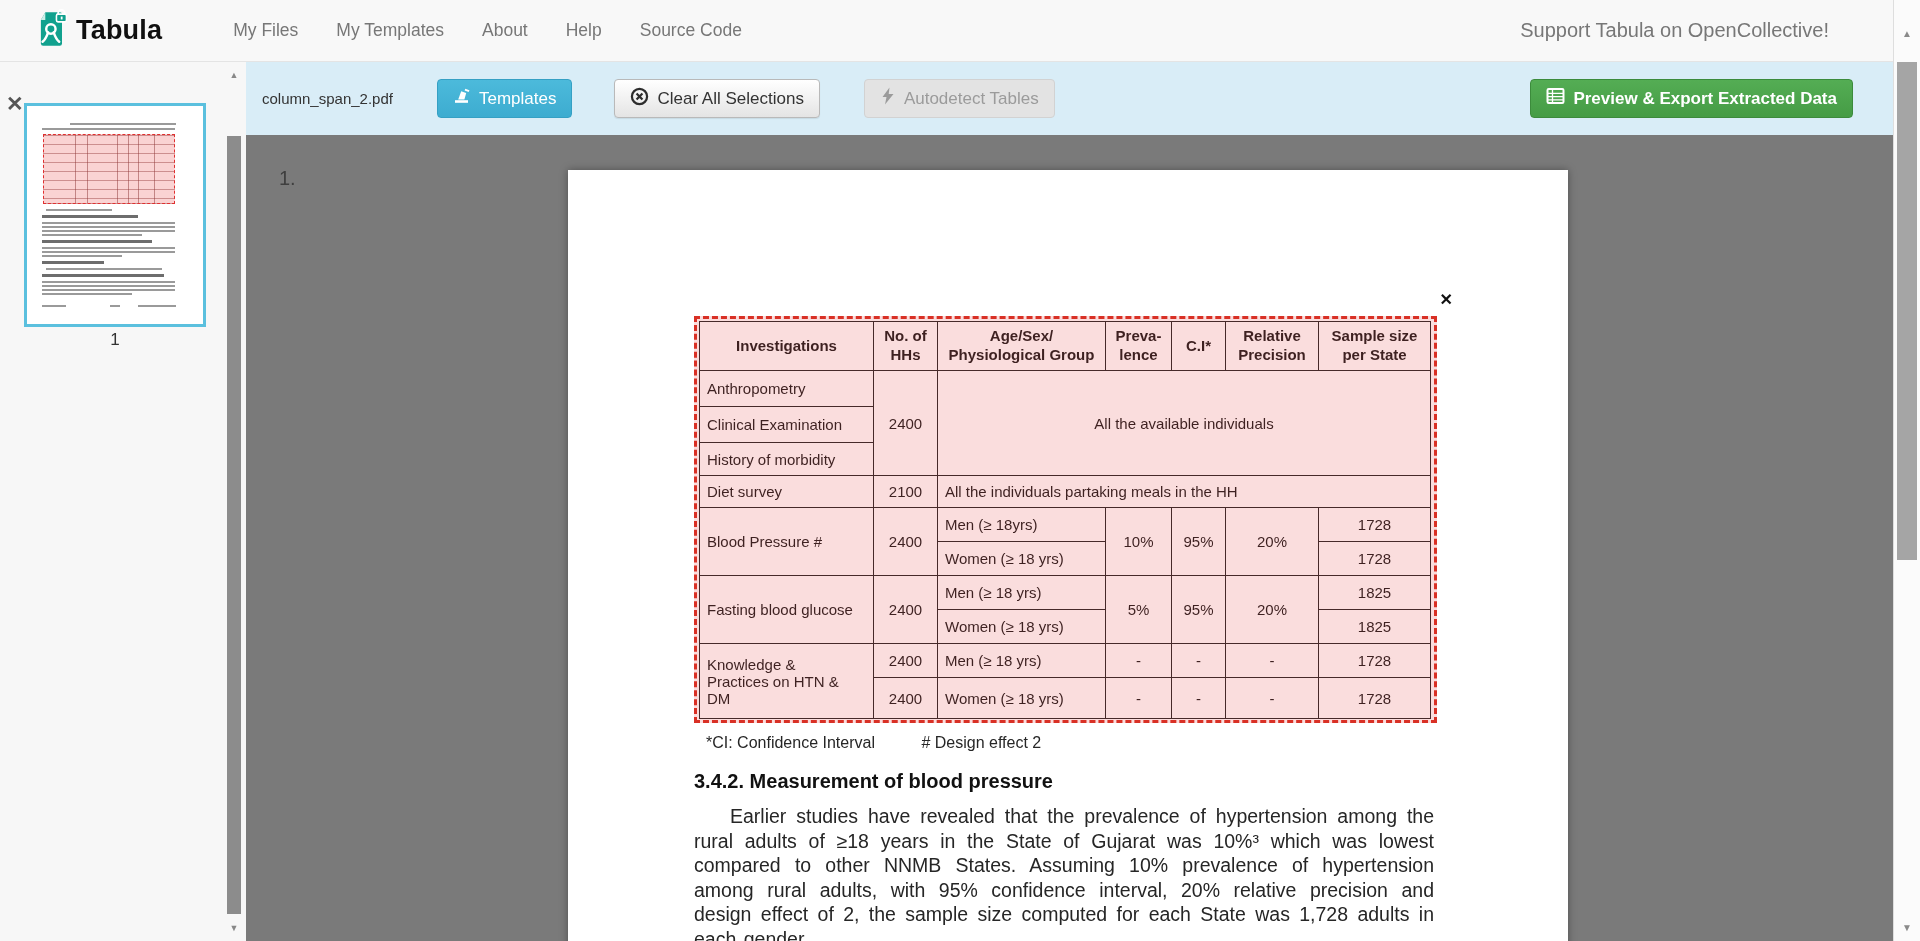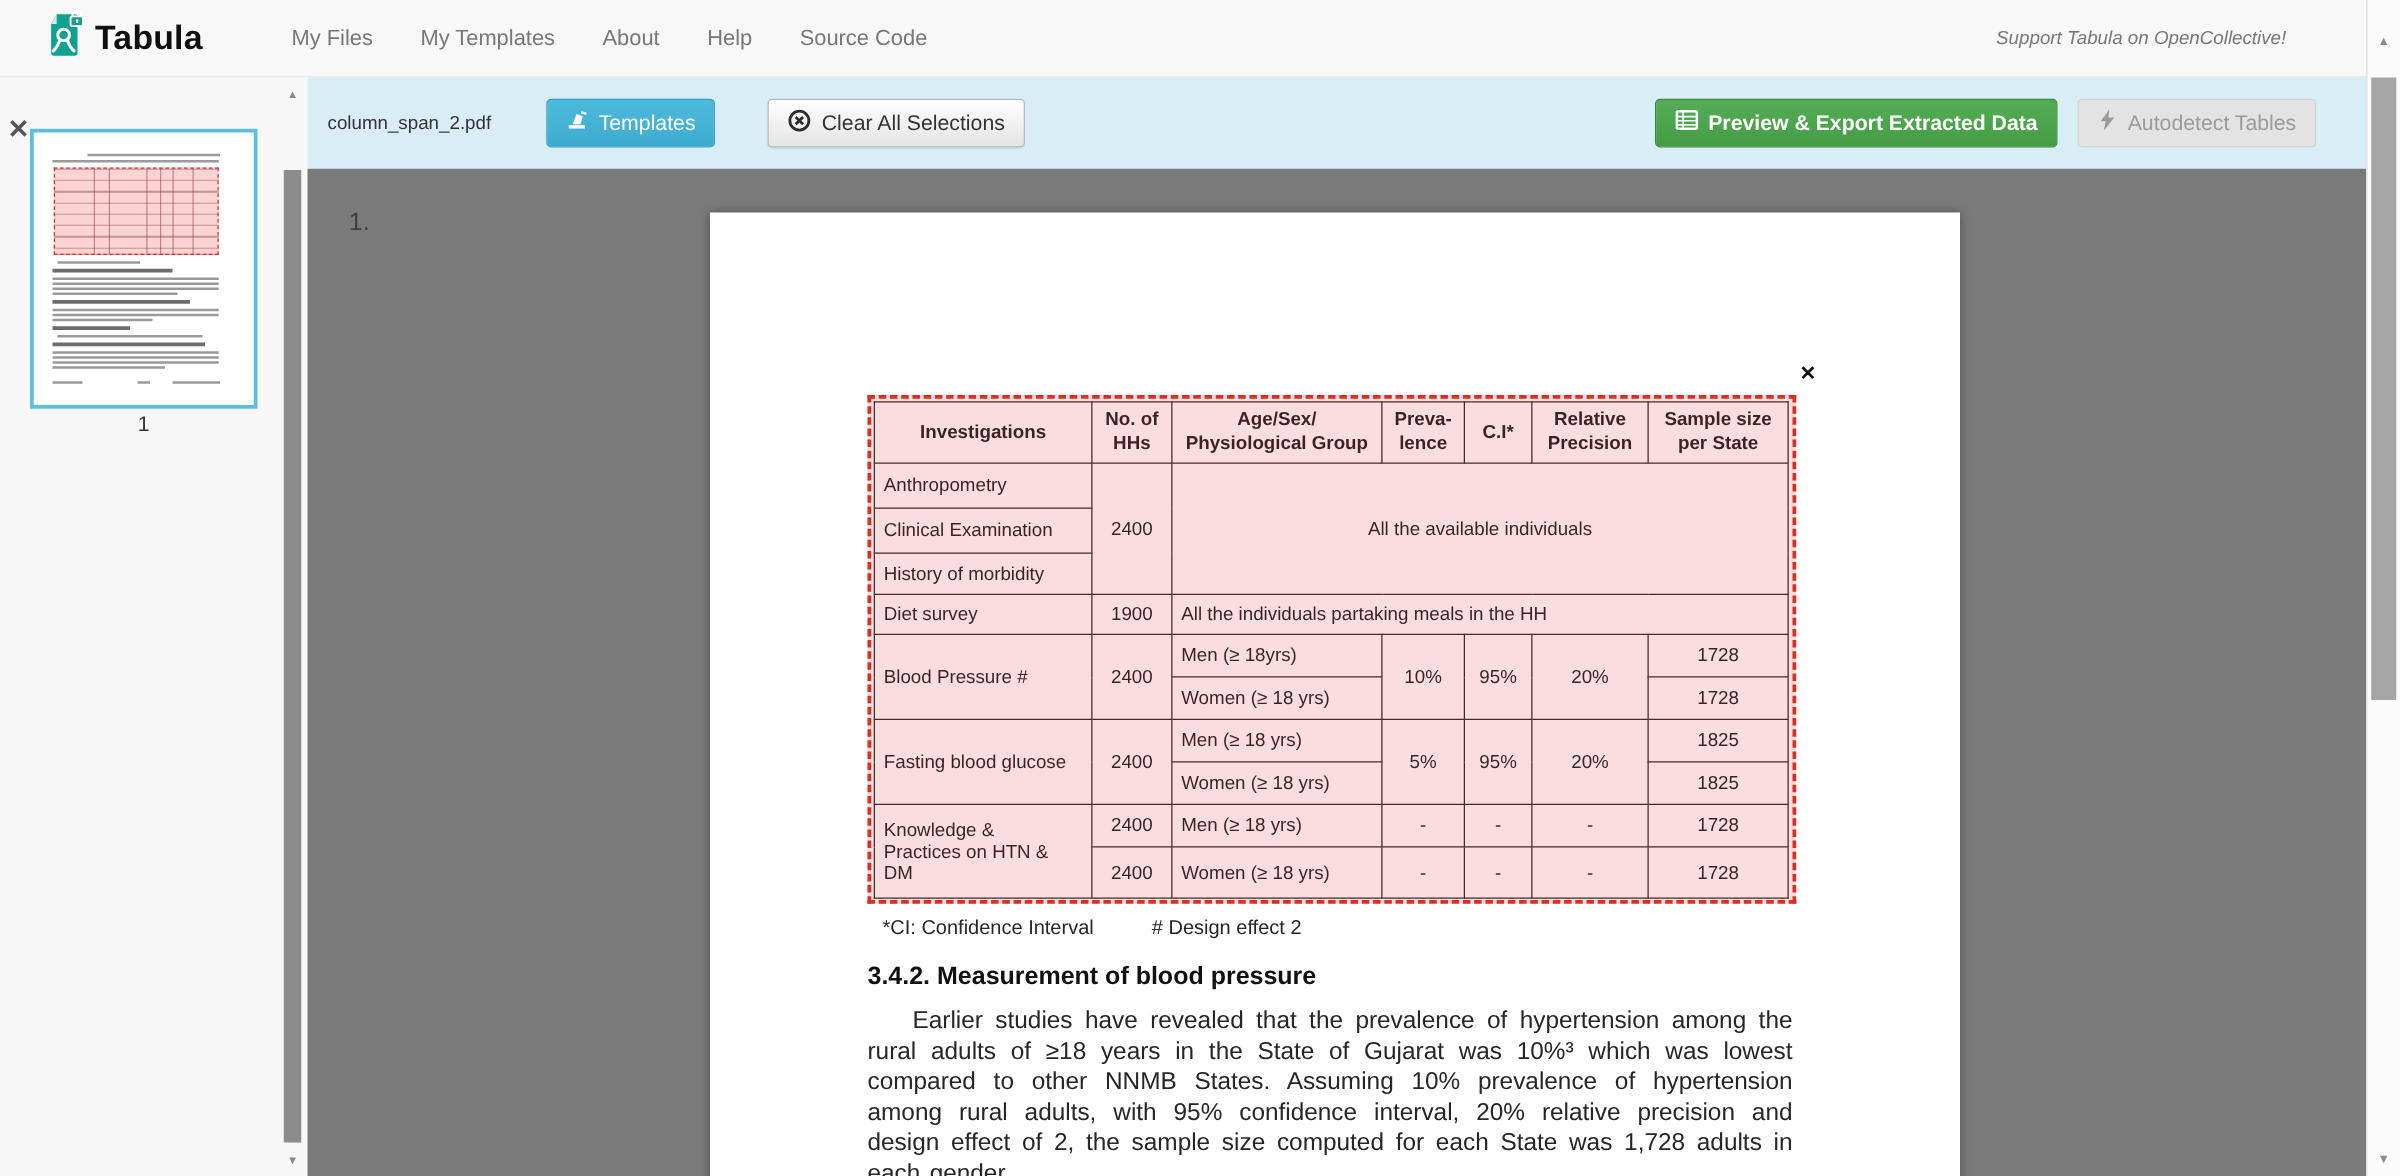--- a/index.html
+++ b/index.html
@@ -17,22 +17,22 @@
     background:#f8f8f8; border-bottom:1px solid #e4e4e4;
     display:flex; align-items:center; padding:0 14px 0 36px;
   }
   .brand { display:flex; align-items:center; gap:8px; cursor:pointer; }
   .brand-text { font-size:27px; font-weight:bold; color:#101010; letter-spacing:.2px; }
   #main-nav { display:flex; align-items:center; margin-left:52px; }
   #main-nav a {
     color:#777; font-size:17.5px; text-decoration:none; padding:0 19px; cursor:pointer;
   }
   .support {
-    margin-left:auto; color:#777; font-size:15px; text-decoration:none;
-    padding-right:50px; cursor:pointer; white-space:nowrap;font-style:italic;
+    margin-left:auto; color:#777; font-size:20px; text-decoration:none;
+    padding-right:50px; cursor:pointer; white-space:nowrap;
   }
 
   
   #sidebar {
     position:absolute; left:0; top:62px; width:246px; height:879px;
     background:#f7f7f7;
   }
   #remove-file {
     position:absolute; left:6px; top:31px; font-size:21px; font-weight:bold;
     color:#555; cursor:pointer; line-height:1;
@@ -251,37 +251,37 @@
   <button class="btn" id="btn-clear">
     <span>
       <svg width="19" height="19" viewBox="0 0 18 18">
         <circle cx="9" cy="9" r="7.2" fill="none" stroke="#2d2d2d" stroke-width="2.1"></circle>
         <path d="M6.2,6.2 L11.8,11.8 M11.8,6.2 L6.2,11.8" stroke="#2d2d2d" stroke-width="2.1"></path>
       </svg>
     </span>
     <span>Clear All Selections</span>
   </button>
 
+  <button class="btn" id="btn-autodetect" disabled="">
+    <span>
+      <svg width="16" height="18" viewBox="0 0 16 18">
+        <polygon points="9.5,0.5 2.5,10 6.5,10 5,17.5 13.5,7 8.7,7" fill="#9b9b9b"></polygon>
+      </svg>
+    </span>
+    <span>Autodetect Tables</span>
+  </button>
+
   <button class="btn" id="btn-export">
     <span>
       <svg width="19" height="18" viewBox="0 0 19 18">
         <rect x="1.5" y="2" width="16" height="14" rx="1.2" fill="none" stroke="#fff" stroke-width="2"></rect>
         <path d="M1.5,6.3 H17.5 M1.5,9.6 H17.5 M1.5,12.9 H17.5 M6.5,2 V16" stroke="#fff" stroke-width="1.3"></path>
       </svg>
     </span>
     <span>Preview &amp; Export Extracted Data</span>
-  </button>
-
-  <button class="btn" id="btn-autodetect" disabled="">
-    <span>
-      <svg width="16" height="18" viewBox="0 0 16 18">
-        <polygon points="9.5,0.5 2.5,10 6.5,10 5,17.5 13.5,7 8.7,7" fill="#9b9b9b"></polygon>
-      </svg>
-    </span>
-    <span>Autodetect Tables</span>
   </button>
 </div>
 
 <div id="main">
   <span id="page-marker">1.</span>
 
   <div id="pdf-page">
 
     <div id="selection-area">
       <table id="pdf-table">
@@ -317,21 +317,21 @@
             <td class="c" rowspan="3" colspan="5">All the available individuals</td>
           </tr>
           <tr style="height:36px">
             <td class="l">Clinical Examination</td>
           </tr>
           <tr style="height:33px">
             <td class="l">History of morbidity</td>
           </tr>
           <tr style="height:32px">
             <td class="l">Diet survey</td>
-            <td class="c">1900</td>
+            <td class="c">2100</td>
             <td class="l" colspan="5">All the individuals partaking meals in the HH</td>
           </tr>
           <tr style="height:34px">
             <td class="l" rowspan="2">Blood Pressure #</td>
             <td class="c" rowspan="2">2400</td>
             <td class="l">Men (≥ 18yrs)</td>
             <td class="c" rowspan="2">10%</td>
             <td class="c" rowspan="2">95%</td>
             <td class="c" rowspan="2">20%</td>
             <td class="c">1728</td>

